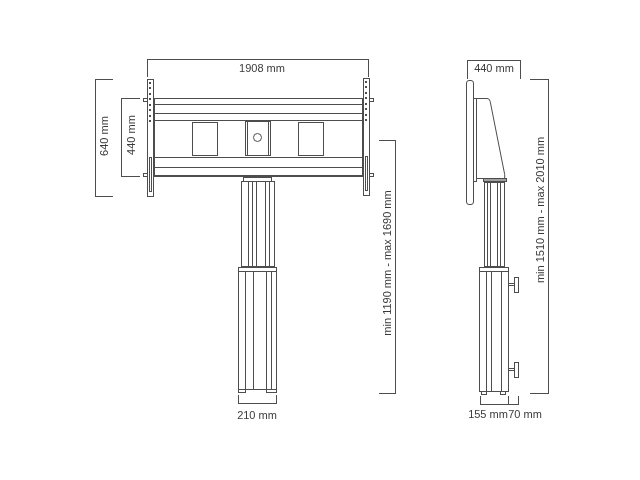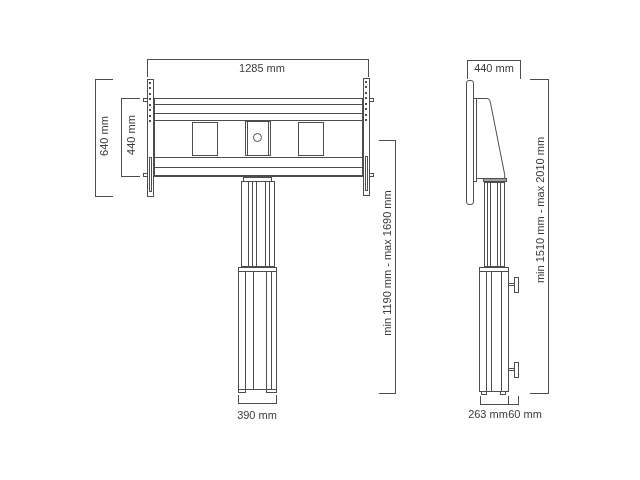--- a/index.html
+++ b/index.html
@@ -28,21 +28,21 @@
 <body>
 
 <div id="stage">
 
   <div>
 
     <div>
       <div class="ln" style="left:147px;top:59px;width:222px;height:1px"></div>
       <div class="ln" style="left:147px;top:59px;width:1px;height:18px"></div>
       <div class="ln" style="left:368px;top:59px;width:1px;height:18px"></div>
-      <div class="lbl" style="left:262px;top:62px">1285 mm</div>
+      <div class="lbl" style="left:262px;top:62px">1908 mm</div>
     </div>
 
     <div>
       <div class="ln" style="left:95px;top:79px;width:1px;height:118px"></div>
       <div class="ln" style="left:95px;top:79px;width:18px;height:1px"></div>
       <div class="ln" style="left:95px;top:196px;width:18px;height:1px"></div>
       <div class="vlbl" style="left:104px;top:136px">640 mm</div>
     </div>
 
     <div>
@@ -111,21 +111,21 @@
     <div class="ln" style="left:253px;top:272px;width:1px;height:117px"></div>
     <div class="ln" style="left:266px;top:272px;width:1px;height:117px"></div>
     <div class="ln" style="left:271px;top:272px;width:1px;height:117px"></div>
     <div class="rc" style="left:238px;top:389px;width:8px;height:4px"></div>
     <div class="rc" style="left:266px;top:389px;width:11px;height:4px"></div>
 
     <div>
       <div class="ln" style="left:238px;top:395px;width:1px;height:9px"></div>
       <div class="ln" style="left:276px;top:395px;width:1px;height:9px"></div>
       <div class="ln" style="left:238px;top:403px;width:39px;height:1px"></div>
-      <div class="lbl" style="left:257px;top:409px">390 mm</div>
+      <div class="lbl" style="left:257px;top:409px">210 mm</div>
     </div>
 
     <div>
       <div class="ln" style="left:395px;top:140px;width:1px;height:254px"></div>
       <div class="ln" style="left:379px;top:140px;width:16px;height:1px"></div>
       <div class="ln" style="left:379px;top:393px;width:16px;height:1px"></div>
       <div class="vlbl" style="left:387px;top:263px">min 1190 mm - max 1690 mm</div>
     </div>
   </div>
 
@@ -166,22 +166,22 @@
     <div>
       <div class="rc" style="left:508px;top:368px;width:8px;height:3px"></div>
       <div class="rc" style="left:514px;top:362px;width:5px;height:16px"></div>
     </div>
 
     <div>
       <div class="ln" style="left:480px;top:396px;width:1px;height:9px"></div>
       <div class="ln" style="left:508px;top:396px;width:1px;height:9px"></div>
       <div class="ln" style="left:518px;top:396px;width:1px;height:9px"></div>
       <div class="ln" style="left:480px;top:404px;width:39px;height:1px"></div>
-      <div class="lbl" style="left:488px;top:408px">263 mm</div>
-      <div class="lbl" style="left:525px;top:408px">60 mm</div>
+      <div class="lbl" style="left:488px;top:408px">155 mm</div>
+      <div class="lbl" style="left:525px;top:408px">70 mm</div>
     </div>
 
     <div>
       <div class="ln" style="left:548px;top:79px;width:1px;height:315px"></div>
       <div class="ln" style="left:530px;top:79px;width:18px;height:1px"></div>
       <div class="ln" style="left:530px;top:393px;width:18px;height:1px"></div>
       <div class="vlbl" style="left:540px;top:210px">min 1510 mm - max 2010 mm</div>
     </div>
   </div>
 

